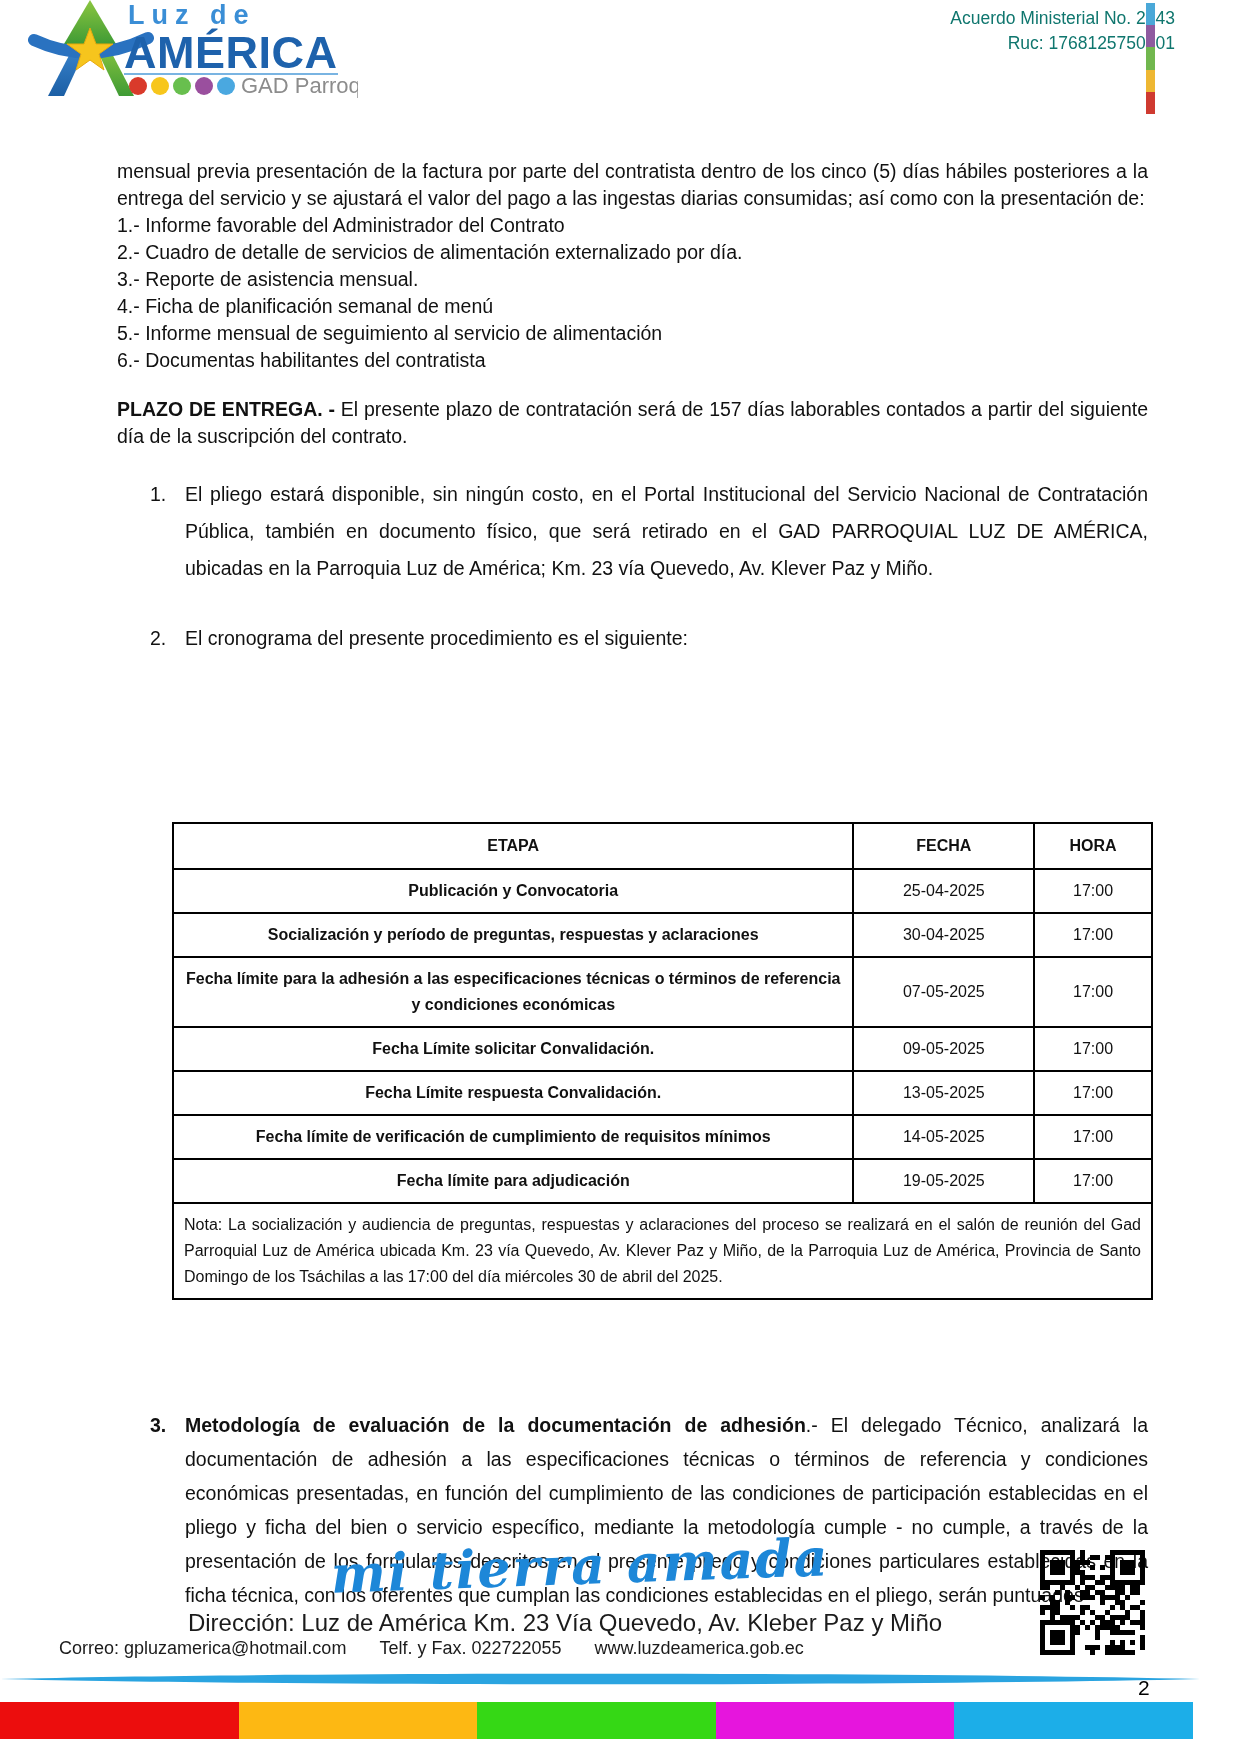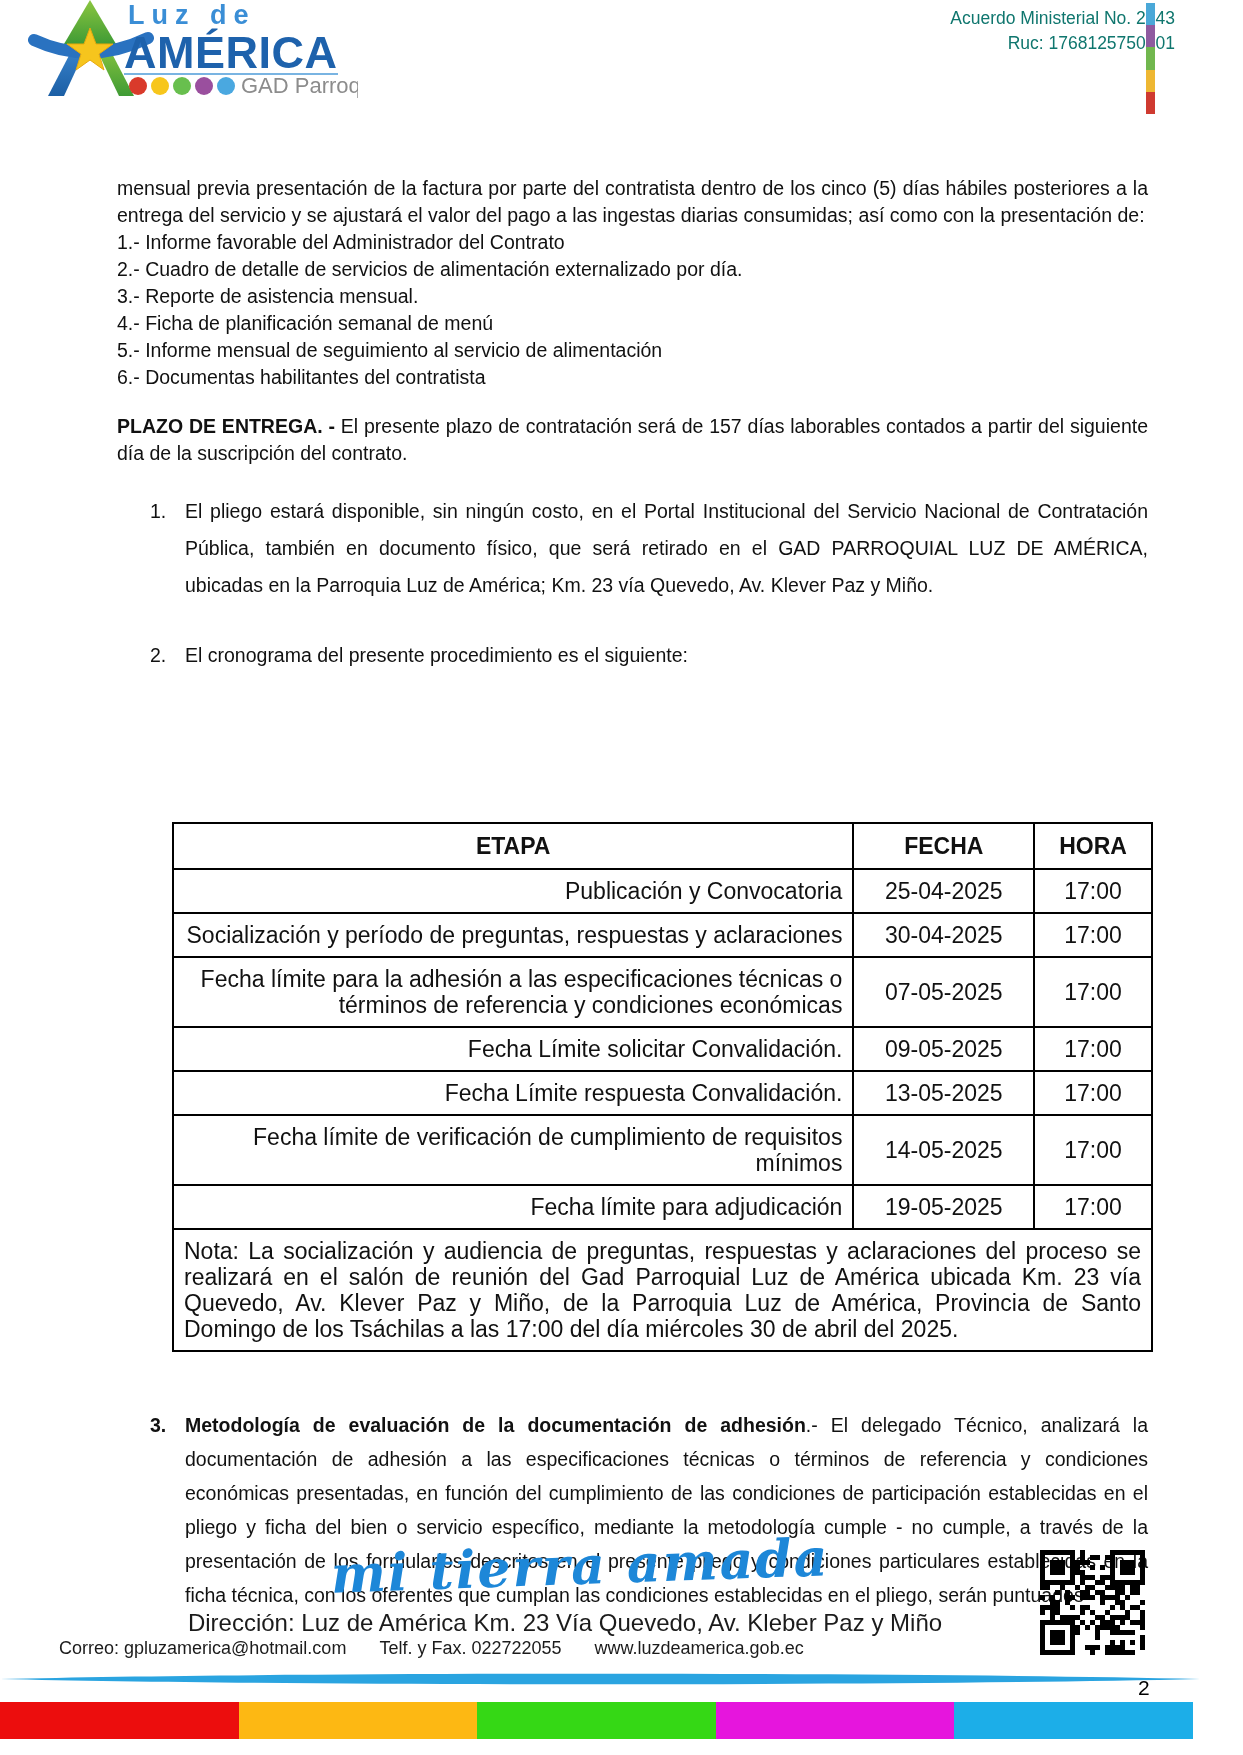--- a/index.html
+++ b/index.html
@@ -5,37 +5,37 @@
   html,body{margin:0;padding:0;background:#ffffff;}
   .page{position:relative;width:1243px;height:1755px;background:#fff;overflow:hidden;
         font-family:"Liberation Sans","DejaVu Sans",sans-serif;color:#111;padding-left:45px;}
   
   .logo{position:absolute;left:28px;top:0;}
   .hdr-right{position:absolute;right:113px;top:6px;text-align:right;color:#0f766e;
              font-size:17.5px;line-height:25px;}
   .vbar{position:absolute;left:1146px;top:3px;width:9px;height:111px;display:flex;flex-direction:column;}
   .vbar div{flex:1;}
   
-  .content{position:absolute;left:117px;top:175px;width:1031px;
+  .content{position:absolute;left:117px;top:158px;width:1031px;
            font-size:19.5px;line-height:27px;text-align:justify;}
   .content p{margin:0;}
   .plain-item{text-align:left;}
   .sp{margin-top:22px !important;}
   .bold{font-weight:bold;}
   .oli{display:flex;margin-top:26px;}
   .oli .num{flex:0 0 35px;margin-left:33px;}
   .oli .txt{flex:1;text-align:justify;}
   .lh-wide .txt,.lh-wide .num{line-height:37px;}
   .lh-mid .txt,.lh-mid .num{line-height:34px;}
   
   table.crono{position:absolute;left:172px;top:822px;width:981px;border-collapse:collapse;
-              font-size:23px;border-radius:7px;}
+              font-size:16px;border-radius:7px;}
   table.crono th,table.crono td{border:2.5px solid #000;padding:8px 10px;line-height:26px;}
   table.crono th{font-weight:bold;text-align:center;padding:9px 6px;}
-  td.etapa{text-align:right;}
+  td.etapa{text-align:center;font-weight:bold;}
   td.c{text-align:center;}
   td.nota{text-align:justify;padding:8px 10px;}
   .col-etapa{width:682px;} .col-fecha{width:181px;} .col-hora{width:118px;}
   
   .item3{position:absolute;left:117px;top:1408px;width:1031px;font-size:19.5px;}
   
   .script{position:absolute;left:300px;top:1535px;width:560px;text-align:center;
           font-family:"DejaVu Serif",serif;font-style:italic;font-weight:bold;
           color:#1d87d8;font-size:52px;transform:rotate(-2deg);letter-spacing:2px;}
   .addr{position:absolute;left:45px;top:1608px;width:1040px;text-align:center;

